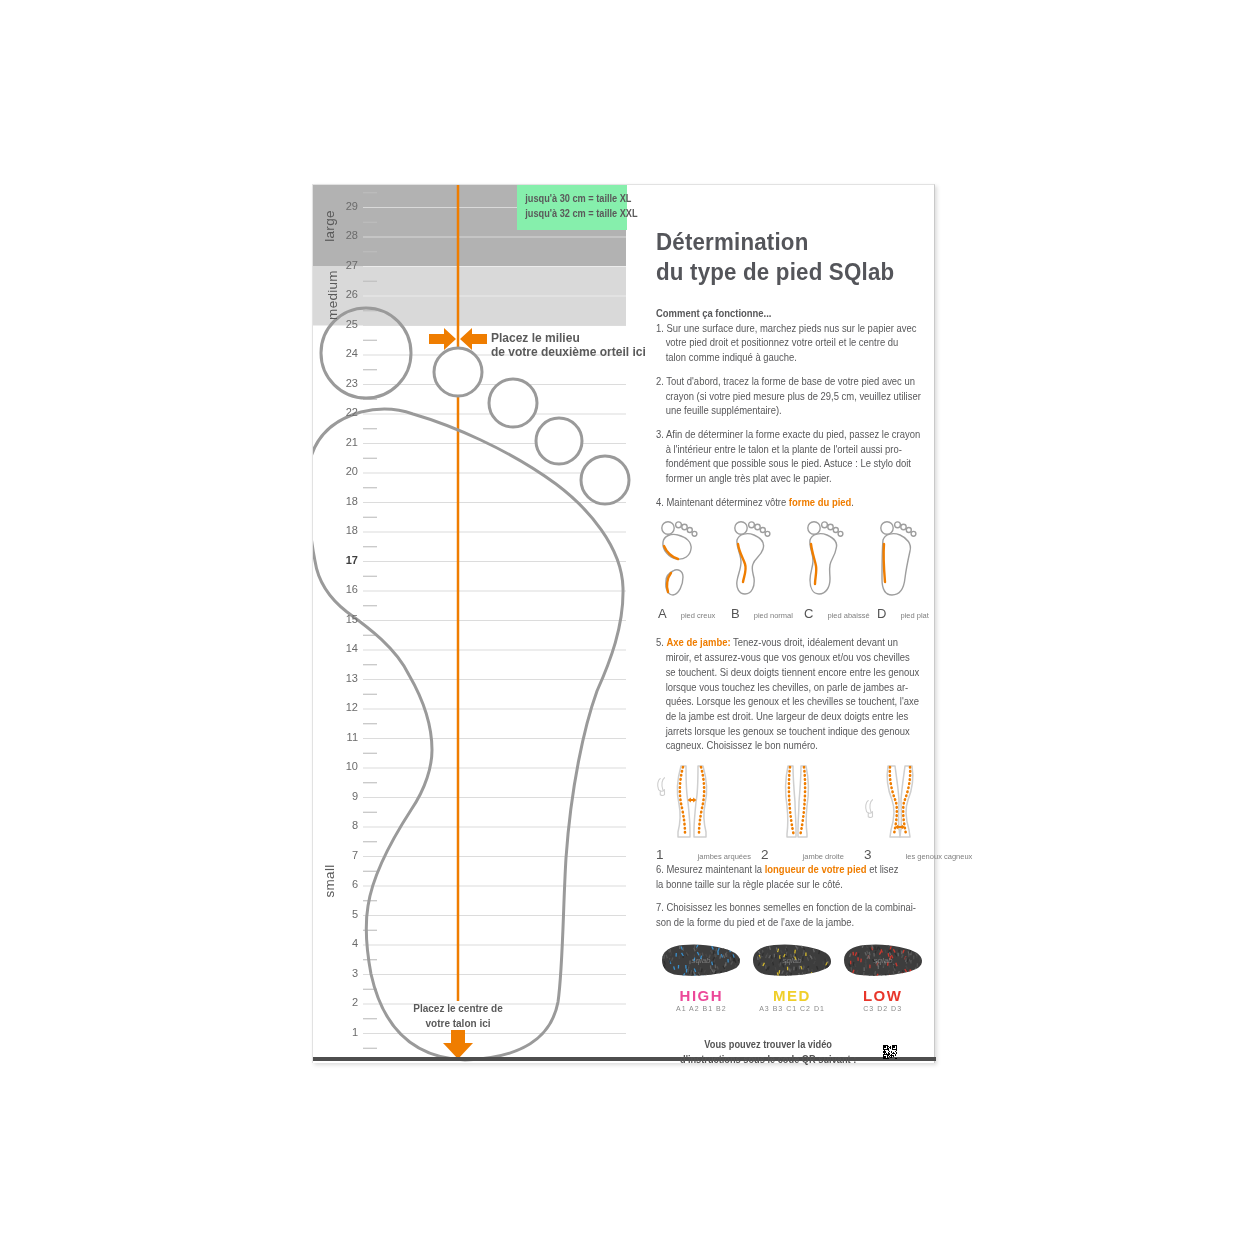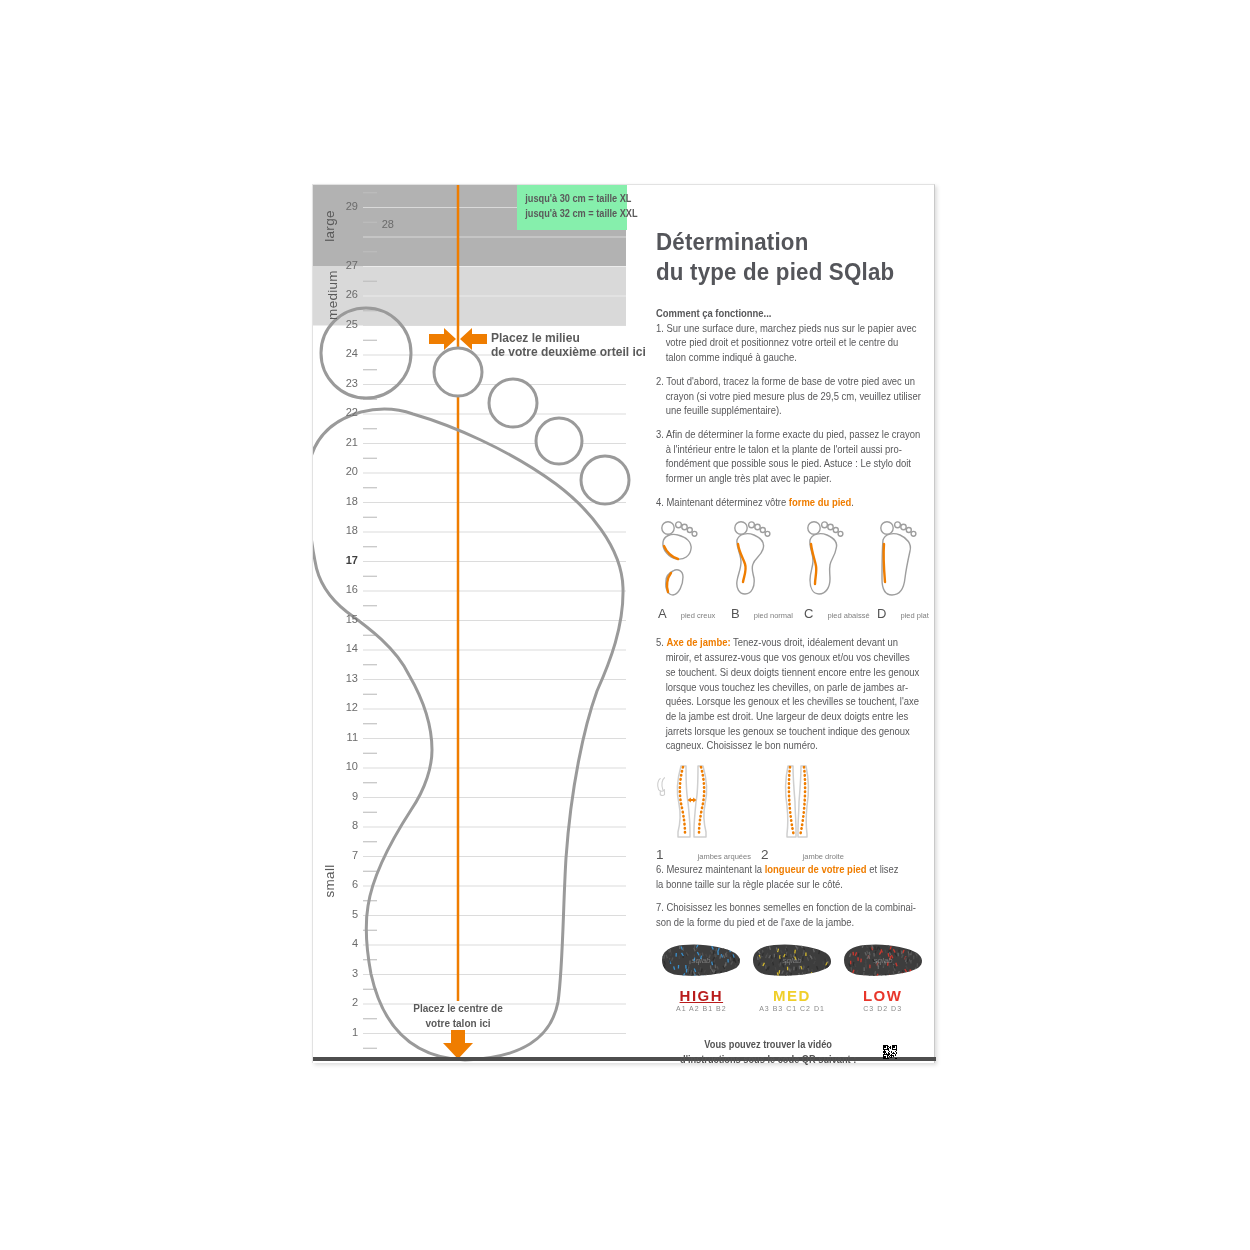--- a/index.html
+++ b/index.html
@@ -149,21 +149,21 @@
     <div class="zone" style="left:19px;top:110px;">medium</div>
     <div class="zone" style="left:16px;top:696px;">small</div>
 
     <div class="size-box">
       <div>jusqu'à 30 cm = taille XL</div>
       <div>jusqu'à 32 cm = taille XXL</div>
     </div>
 
     <div id="numbers">
         <div class="num" style="top: 14.5px;">29</div>
-        <div class="num" style="top: 33px; padding-left: 36px;">28</div>
+        <div class="num" style="top: 44px;">28</div>
         <div class="num" style="top: 73.5px;">27</div>
         <div class="num" style="top: 103px;">26</div>
         <div class="num" style="top: 132.5px;">25</div>
         <div class="num" style="top: 162px;">24</div>
         <div class="num" style="top: 191.5px;">23</div>
         <div class="num" style="top: 221px;">22</div>
         <div class="num" style="top: 250.5px;">21</div>
         <div class="num" style="top: 280px;">20</div>
         <div class="num" style="top: 309.5px;">18</div>
         <div class="num" style="top: 339px;">18</div>
@@ -292,20 +292,32 @@
               </g>
             </svg><div class="lg-label"><span class="lg-num">1</span><span class="lg-name"> jambes arquées</span></div></div>
           <div class="lg-item" style="left: 105px;"><svg width="64" height="78" viewBox="0 0 64 78">
               <g transform="translate(10,2)">
                 <path d="M17,2 C14,16 14,30 16,42 C17,52 17,62 16,70 L16,73 L25,73 L25,66 C25,56 24,46 24,38 C23,26 22,14 22,2 Z" fill="#fff" stroke="#cfcfcf" stroke-width="1.5" stroke-linejoin="round"></path>
                 <path d="M35,2 C38,16 38,30 36,42 C35,52 35,62 36,70 L36,73 L27,73 L27,66 C27,56 28,46 28,38 C29,26 30,14 30,2 Z" fill="#fff" stroke="#cfcfcf" stroke-width="1.5" stroke-linejoin="round"></path>
                 <path d="M19,3 C17,20 18,40 20,55 C21,62 22,68 23,72" fill="none" stroke="#ef7d00" stroke-width="2.6" stroke-dasharray="0.5 3.6" stroke-linecap="round"></path>
                 <path d="M33,3 C35,20 34,40 32,55 C31,62 30,68 29,72" fill="none" stroke="#ef7d00" stroke-width="2.6" stroke-dasharray="0.5 3.6" stroke-linecap="round"></path>
               </g>
             </svg><div class="lg-label"><span class="lg-num">2</span><span class="lg-name"> jambe droite</span></div></div>
+          <div class="lg-item" style="left: 208px;"><svg width="64" height="78" viewBox="0 0 64 78">
+              <path d="M3,16 C1,11 2,5 5,3 M8,16 C6,10 7,4 10,2 M3,16 q4,4 7,0 M5,17 l0,5 q3,2 5,0 l0,-5" fill="none" stroke="#cfcfcf" stroke-width="1.3" stroke-linecap="round" transform="translate(0,36) scale(0.85)"></path>
+              <g transform="translate(10,2)">
+                <path d="M14,2 C12,14 14,26 18,36 C21,44 20,56 17,66 L16,73 L26,73 L25,64 C24,54 25,44 25,36 C24,22 22,10 21,2 Z" fill="#fff" stroke="#cfcfcf" stroke-width="1.5" stroke-linejoin="round"></path>
+                <path d="M38,2 C40,14 38,26 34,36 C31,44 32,56 35,66 L36,73 L26,73 L27,64 C28,54 27,44 27,36 C28,22 30,10 31,2 Z" fill="#fff" stroke="#cfcfcf" stroke-width="1.5" stroke-linejoin="round"></path>
+                <path d="M16,3 C15,16 18,28 22,38 C24,48 22,60 20,70" fill="none" stroke="#ef7d00" stroke-width="2.6" stroke-dasharray="0.5 3.6" stroke-linecap="round"></path>
+                <path d="M36,3 C37,16 34,28 30,38 C28,48 30,60 32,70" fill="none" stroke="#ef7d00" stroke-width="2.6" stroke-dasharray="0.5 3.6" stroke-linecap="round"></path>
+                <line x1="23" y1="63" x2="29" y2="63" stroke="#ef7d00" stroke-width="2"></line>
+                <path d="M21,63 l3.4,-2.6 v5.2 z" fill="#ef7d00"></path>
+                <path d="M31,63 l-3.4,-2.6 v5.2 z" fill="#ef7d00"></path>
+              </g>
+            </svg><div class="lg-label"><span class="lg-num">3</span><span class="lg-name"> les genoux cagneux</span></div></div>
         </div>
       <div class="bodytxt">
           <div id="steps-c">
             <div class="step">
               <div class="step-line"><span>6. Mesurez maintenant la </span><span class="hl">longueur de votre pied</span><span> et lisez</span></div>
               <div class="step-line">la bonne taille sur la règle placée sur le côté.</div>
             </div>
             <div class="step">
               <div class="step-line">7. Choisissez les bonnes semelles en fonction de la combinai-</div>
               <div class="step-line">son de la forme du pied et de l'axe de la jambe.</div>
@@ -446,21 +458,21 @@
                 <rect x="14.309401086675656" y="18.170897951894858" width="1.3" height="3.6" fill="#575757" opacity="0.85" transform="rotate(20.845765606894048 14.309401086675656 18.170897951894858)"></rect>
                 <rect x="62.21732158875899" y="15.881617342532435" width="1.3" height="3.6" fill="#6b6b6b" opacity="0.85" transform="rotate(13.534350657618774 62.21732158875899 15.881617342532435)"></rect>
                 <rect x="58.38095337822146" y="27.434226776675427" width="1.3" height="3.6" fill="#575757" opacity="0.85" transform="rotate(-20.866995123618747 58.38095337822146 27.434226776675427)"></rect>
                 <rect x="27.936844541661834" y="29.839471470955512" width="1.3" height="3.6" fill="#3a9fe8" opacity="0.85" transform="rotate(1.4747903456328366 27.936844541661834 29.839471470955512)"></rect>
                 <rect x="51.84174076646647" y="26.38956389827168" width="1.3" height="3.6" fill="#6b6b6b" opacity="0.85" transform="rotate(-5.683682195694967 51.84174076646647 26.38956389827168)"></rect>
                 <rect x="35.65933804105005" y="29.818238329523354" width="1.3" height="3.6" fill="#3a9fe8" opacity="0.85" transform="rotate(-22.7372747439599 35.65933804105005 29.818238329523354)"></rect>
                 <rect x="36.01039174572117" y="18.396541676203043" width="1.3" height="3.6" fill="#3a9fe8" opacity="0.85" transform="rotate(10.73312143829331 36.01039174572117 18.396541676203043)"></rect>
                 <rect x="6.043617414330885" y="16.108874937104467" width="1.3" height="3.6" fill="#575757" opacity="0.85" transform="rotate(14.325818430784075 6.043617414330885 16.108874937104467)"></rect>
                 <text x="43" y="24" text-anchor="middle" fill="rgba(255,255,255,0.3)" font-size="8" font-style="italic" font-family="&quot;Liberation Sans&quot;,sans-serif">sqlab</text>
               </g>
-            </svg><div class="in-name" style="color: #b91c1c; text-decoration: underline;">HIGH</div><div class="in-codes">A1 A2 B1 B2</div></div>
+            </svg><div class="in-name" style="color: #ec4899;">HIGH</div><div class="in-codes">A1 A2 B1 B2</div></div>
           <div class="in-item"><svg width="86" height="42" viewBox="0 0 86 42">
               <defs>
                 <clipPath id="insClip1">
                   <path d="M4,21 C4,12 13,7 25,6 C45,4 67,8 77,14 C83,18 84,25 78,29 C66,36 38,38 20,36 C9,35 4,29 4,21 Z"></path>
                 </clipPath>
               </defs>
               <path d="M4,21 C4,12 13,7 25,6 C45,4 67,8 77,14 C83,18 84,25 78,29 C66,36 38,38 20,36 C9,35 4,29 4,21 Z" fill="#3d3d3d"></path>
               <g clip-path="url(#insClip1)">
                 <rect x="35.23947604430815" y="14.794410948545863" width="1.3" height="3.6" fill="#2b2b2b" opacity="0.85" transform="rotate(-13.781354196267834 35.23947604430815 14.794410948545863)"></rect>
                 <rect x="12.81403032448796" y="11.321092787348242" width="1.3" height="3.6" fill="#575757" opacity="0.85" transform="rotate(-13.443000513800886 12.81403032448796 11.321092787348242)"></rect>

